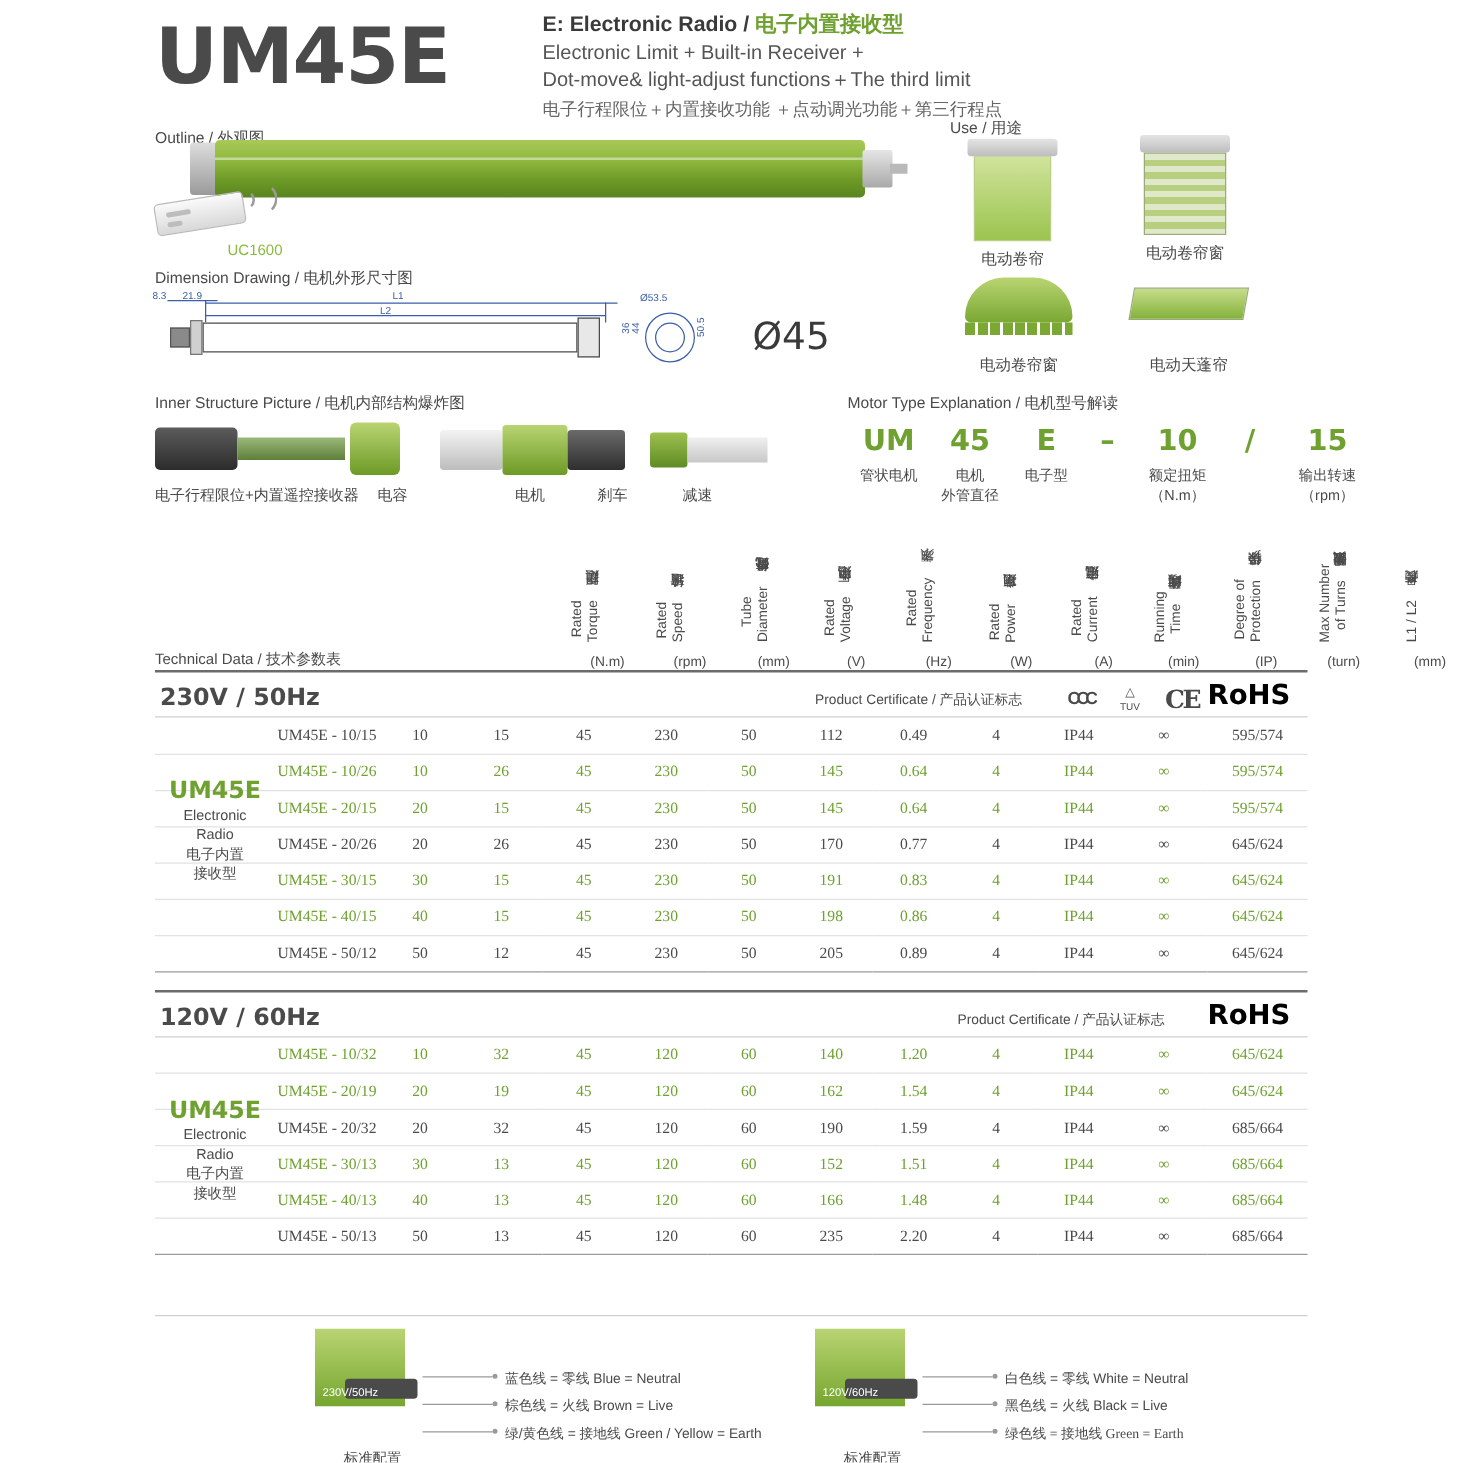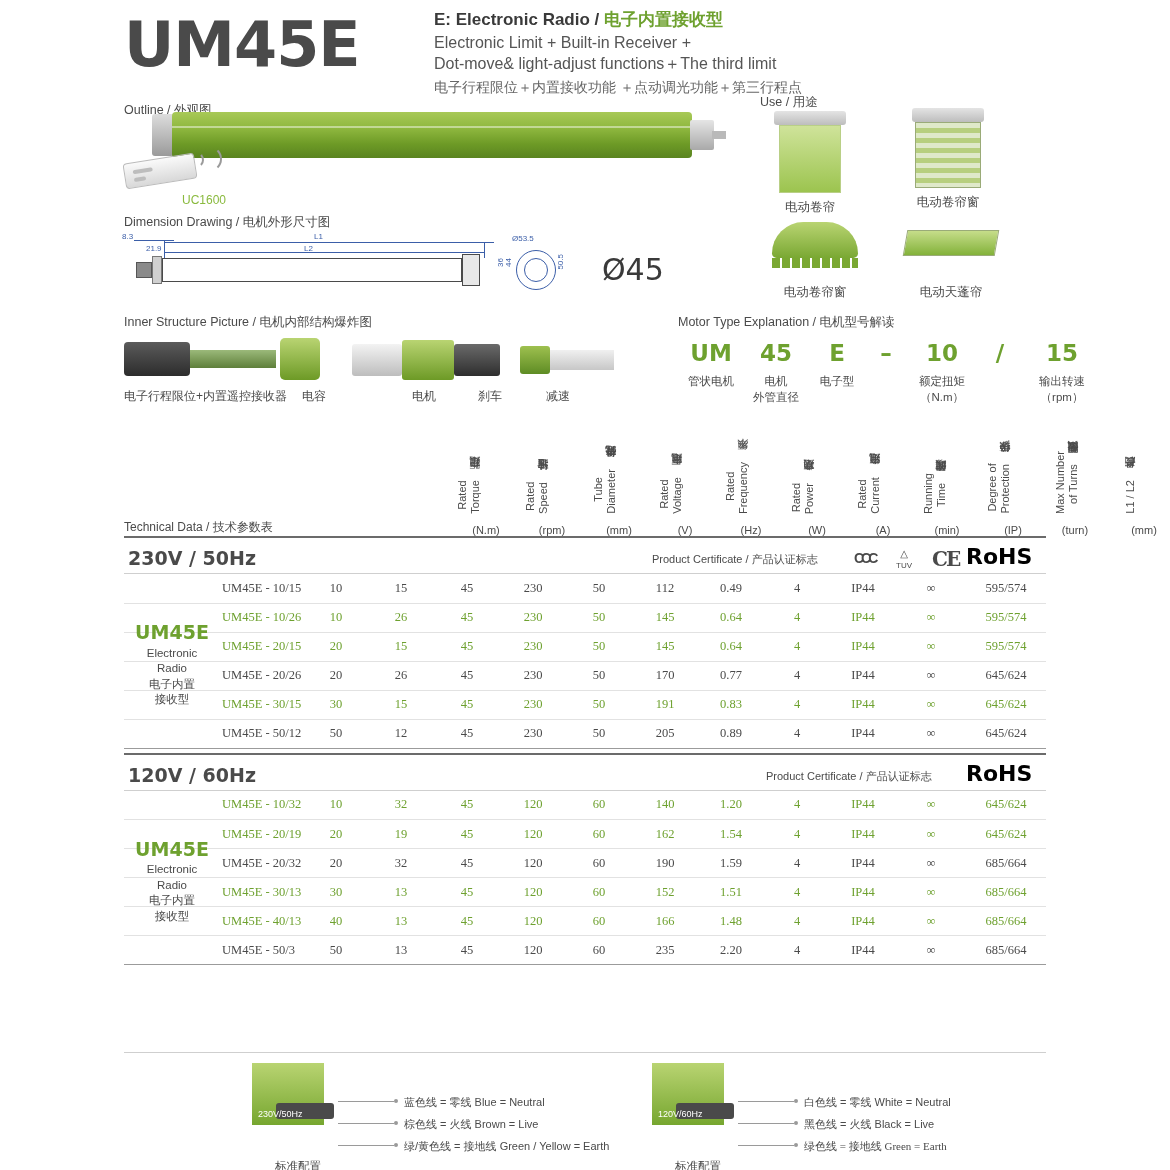--- a/index.html
+++ b/index.html
@@ -231,21 +231,21 @@
     <div class="b"></div>
       <div class="b2"></div>
   </div>
   <div class="wave"></div>
   <div class="wave2"></div>
   <div class="uc1600">UC1600</div>
 
   <div class="lbl dim-lbl">Dimension Drawing / 电机外形尺寸图</div>
   <div class="dimbox">
     <span class="dimnum" style="left:-2px; top:0px;">8.3</span>
-    <span class="dimnum" style="left:22px; top:12px;">21.9</span>
+    <span class="dimnum" style="left:22px; top:0px;">21.9</span>
     <span class="dimnum" style="left:190px; top:0px;">L1</span>
     <span class="dimnum" style="left:180px; top:12px;">L2</span>
     <span class="dimnum" style="left:388px; top:2px;">Ø53.5</span>
     <span class="dimnum vtxt" style="left:372px; top:26px;">36</span>
     <span class="dimnum vtxt" style="left:380px; top:26px;">44</span>
     <span class="dimnum vtxt" style="left:432px; top:22px;">50.5</span>
     <div class="dline" style="left:10px; top:8px; width:40px;"></div>
     <div class="dline" style="left:40px; top:20px; width:320px;"></div>
     <div class="dline" style="left:40px; top:10px; width:330px;"></div>
     <div class="dvline" style="left:40px; top:8px; height:18px;"></div>
@@ -484,39 +484,53 @@
               <td style="width: 66px;">45</td>
               <td style="width: 66px;">230</td>
               <td style="width: 66px;">50</td>
               <td style="width: 66px;">191</td>
               <td style="width: 66px;">0.83</td>
               <td style="width: 66px;">4</td>
               <td style="width: 66px;">IP44</td>
               <td style="width: 70px;">∞</td>
               <td style="width: 80px;">645/624</td>
             </tr>
+            <tr class="alt">
+              <td class="model">UM45E - 40/15</td>
+              <td style="width: 64px;">40</td>
+              <td style="width: 66px;">15</td>
+              <td style="width: 66px;">45</td>
+              <td style="width: 66px;">230</td>
+              <td style="width: 66px;">50</td>
+              <td style="width: 66px;">198</td>
+              <td style="width: 66px;">0.86</td>
+              <td style="width: 66px;">4</td>
+              <td style="width: 66px;">IP44</td>
+              <td style="width: 70px;">∞</td>
+              <td style="width: 80px;">645/624</td>
+            </tr>
             <tr>
               <td class="model">UM45E - 50/12</td>
               <td style="width: 64px;">50</td>
               <td style="width: 66px;">12</td>
               <td style="width: 66px;">45</td>
               <td style="width: 66px;">230</td>
               <td style="width: 66px;">50</td>
               <td style="width: 66px;">205</td>
               <td style="width: 66px;">0.89</td>
               <td style="width: 66px;">4</td>
               <td style="width: 66px;">IP44</td>
               <td style="width: 70px;">∞</td>
               <td style="width: 80px;">645/624</td>
             </tr>
           </tbody>
       </table>
     </div>
 
-    <div class="sect-band" style="margin-top:4px;">
+    <div class="sect-band" style="margin-top:14px;">
       <div class="sect-title">120V / 60Hz</div>
       <div class="cert-lbl" style="left:642px;">Product Certificate / 产品认证标志</div>
       <div class="rohs" style="left:842px;">RoHS</div>
     </div>
     <div style="position:relative;">
       <div class="grp-lbl" style="left:0px; top:46px;">
         <div class="big">UM45E</div>
         <div class="sm" style="white-space:pre-line;">Electronic
 Radio
 电子内置
@@ -588,21 +602,21 @@
               <td style="width: 66px;">120</td>
               <td style="width: 66px;">60</td>
               <td style="width: 66px;">166</td>
               <td style="width: 66px;">1.48</td>
               <td style="width: 66px;">4</td>
               <td style="width: 66px;">IP44</td>
               <td style="width: 70px;">∞</td>
               <td style="width: 80px;">685/664</td>
             </tr>
             <tr>
-              <td class="model">UM45E - 50/3</td>
+              <td class="model">UM45E - 50/13</td>
               <td style="width: 64px;">50</td>
               <td style="width: 66px;">13</td>
               <td style="width: 66px;">45</td>
               <td style="width: 66px;">120</td>
               <td style="width: 66px;">60</td>
               <td style="width: 66px;">235</td>
               <td style="width: 66px;">2.20</td>
               <td style="width: 66px;">4</td>
               <td style="width: 66px;">IP44</td>
               <td style="width: 70px;">∞</td>

